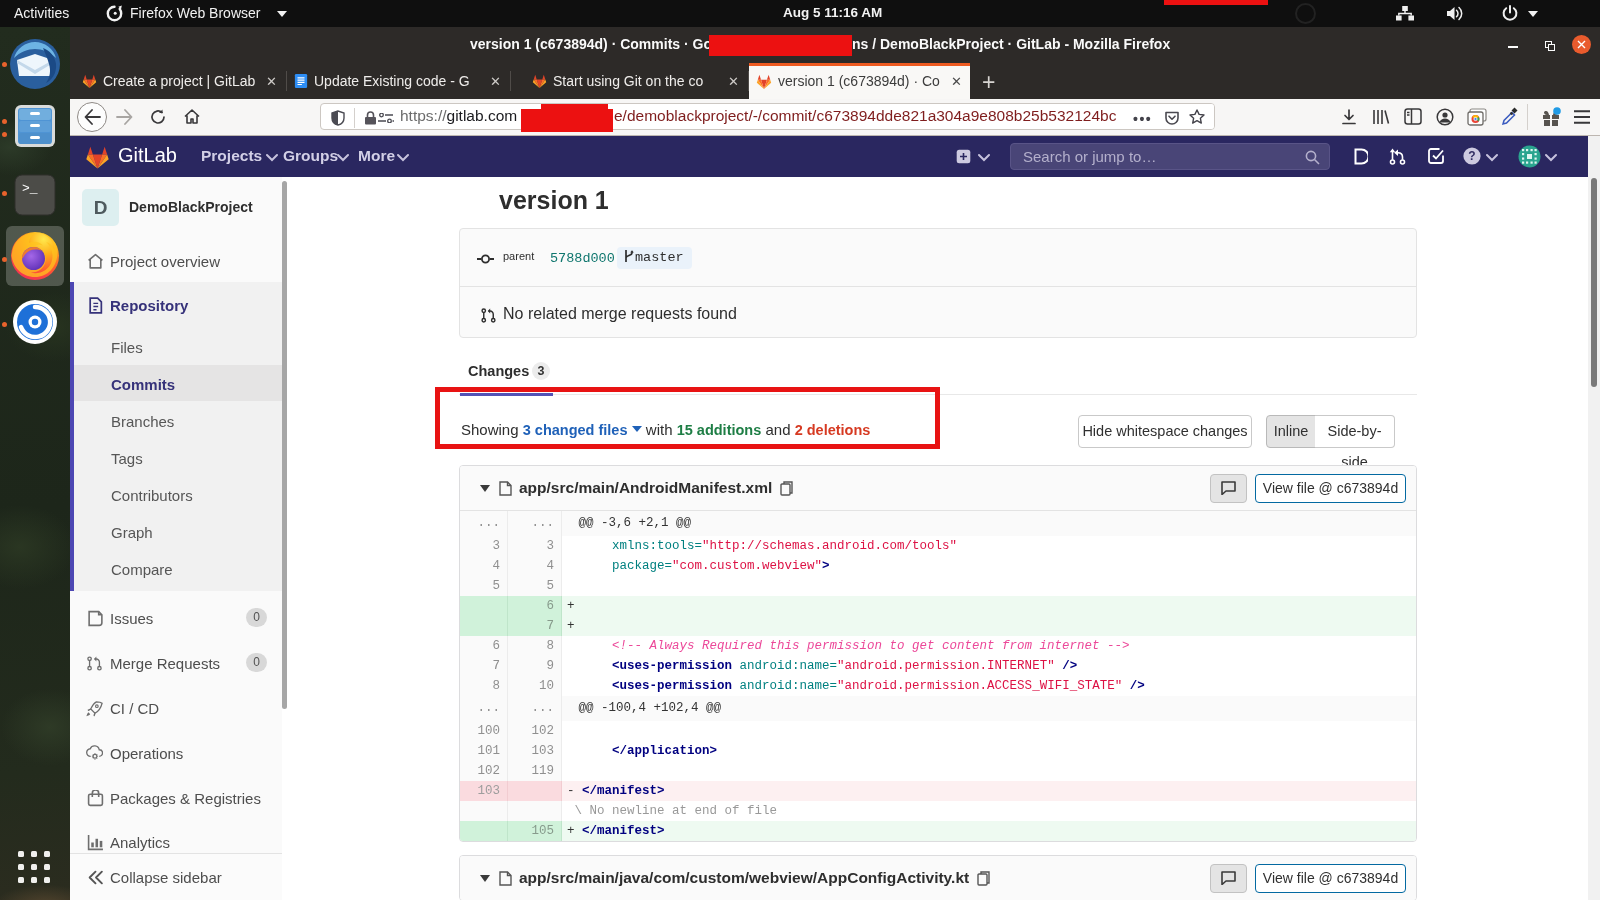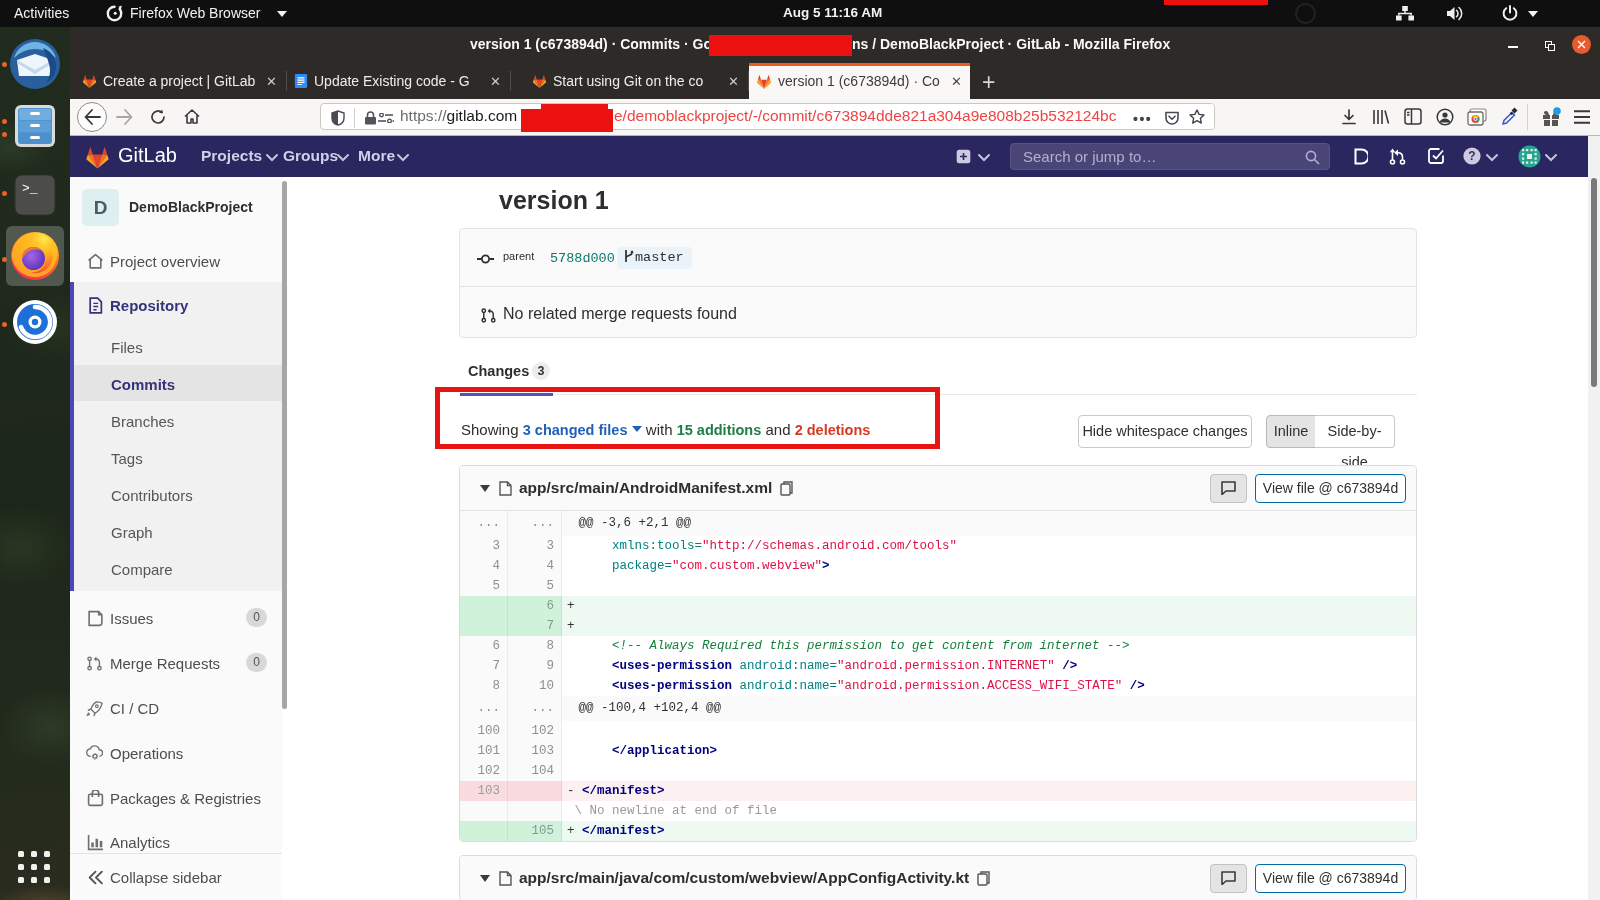--- a/index.html
+++ b/index.html
@@ -55,21 +55,21 @@
 .drow.meta { height:25px; line-height:25px; color:#a2a2a2; }
 .drow.meta .code { padding-left:9px; }
 .drow.meta .code { background:#fafafa; }
 .n1 { flex:0 0 48px; } .n2 { flex:0 0 54px; }
 .n1,.n2 { text-align:right; padding-right:7px; color:#8f8f8f; border-right:1px solid #ececec; background:#fafafa; }
 .code { flex:1 1 auto; white-space:pre; padding-left:5px; color:#333; }
 .add .n1,.add .n2 { background:#d0f2da; border-right-color:#bfe5ca; color:#879b8c; }
 .add .code { background:#eefaf1; }
 .del .n1,.del .n2 { background:#fadbdf; border-right-color:#f2ccd1; color:#9d9d9d; }
 .del .code { background:#fdf0f1; }
-.nt { color:#000080; font-weight:bold; } .na { color:#008080; } .st { color:#dd1144; } .cm { color:#15803d; font-style:italic; }
+.nt { color:#000080; font-weight:bold; } .na { color:#008080; } .st { color:#dd1144; } .cm { color:#ec4899; font-style:italic; }
 </style>
 </head>
 <body>
 <div class="abs" id="topbar">
   <div class="abs" style="left:14px;top:5px;">Activities</div>
   <svg class="abs" style="left:106px;top:5px;" width="17" height="17" viewBox="0 0 17 17">
       <path d="M8.5 1.8a6.7 6.7 0 1 0 6.7 6.7c0-1.8-.6-3.3-1.5-4.5" fill="none" stroke="#f2f2f2" stroke-width="2.4" stroke-linecap="round"></path>
       <path d="M15.8 0.5l-3.4 1.2 2.6 2.7z" fill="#f2f2f2"></path>
       <circle cx="9.2" cy="8.2" r="1.5" fill="#f2f2f2"></circle>
     </svg>
@@ -182,21 +182,21 @@
         <rect x="1" y="6" width="11" height="7.5" rx="1" fill="#55535a"></rect>
         <path d="M3.5 6V4a3 3 0 0 1 6 0v2" stroke="#55535a" stroke-width="1.6" fill="none"></path>
       </svg>
     <svg class="abs" style="left:57px;top:9px;" width="16" height="10" viewBox="0 0 16 10">
         <circle cx="3.5" cy="2" r="1.8" fill="none" stroke="#4a4a52" stroke-width="1.3"></circle>
         <path d="M7 2h8" stroke="#4a4a52" stroke-width="1.3"></path>
         <circle cx="11.5" cy="8" r="1.8" fill="none" stroke="#4a4a52" stroke-width="1.3"></circle>
         <path d="M0 8h8M14.5 8h1.5" stroke="#4a4a52" stroke-width="1.3"></path>
       </svg>
     <div class="abs" style="left:79px;top:3px;font-size:15.5px;color:#6b6b6b;white-space:nowrap;"><span>https://</span><span style="color:#1a1a1e;">gitlab.com</span></div>
-    <div class="abs" style="left:293px;top:3px;font-size:15.5px;color:#ef4444;white-space:nowrap;">e/demoblackproject/-/commit/c673894dde821a304a9e808b25b532124bc</div>
+    <div class="abs" style="left:293px;top:3px;font-size:15.5px;color:#7f1d1d;white-space:nowrap;">e/demoblackproject/-/commit/c673894dde821a304a9e808b25b532124bc</div>
     <div class="abs" style="left:812px;top:0;width:86px;height:26px;background:linear-gradient(90deg,rgba(255,255,255,0),#fff 40%);"></div>
     <div class="abs" style="left:812px;top:7px;color:#43424a;font-size:14px;letter-spacing:1.5px;font-weight:bold;">•••</div>
     <svg class="abs" style="left:843px;top:6px;" width="16" height="16" viewBox="0 0 16 16">
         <path d="M2 2.5h12V8A6 6 0 0 1 2 8z" fill="none" stroke="#4a4950" stroke-width="1.6" stroke-linejoin="round"></path>
         <path d="M5 6.2l3 3 3-3" stroke="#4a4950" stroke-width="1.6" fill="none" stroke-linecap="round" stroke-linejoin="round"></path>
       </svg>
     <svg class="abs" style="left:868px;top:5px;" width="16" height="16" viewBox="0 0 16 16">
         <path d="M8 1l2.1 4.4 4.9.6-3.6 3.3.9 4.8L8 11.7l-4.3 2.4.9-4.8L1 6l4.9-.6z" fill="none" stroke="#43424a" stroke-width="1.4" stroke-linejoin="round"></path>
       </svg>
   </div>
@@ -511,21 +511,21 @@
           <span class="n2">102</span>
           <span class="code"></span>
         </div>
       <div class="drow">
           <span class="n1">101</span>
           <span class="n2">103</span>
           <span class="code">      <span class="nt">&lt;/application&gt;</span></span>
         </div>
       <div class="drow">
           <span class="n1">102</span>
-          <span class="n2">104</span>
+          <span class="n2">119</span>
           <span class="code"></span>
         </div>
       <div class="drow del">
           <span class="n1">103</span>
           <span class="n2"></span>
           <span class="code">- <span class="nt">&lt;/manifest&gt;</span></span>
         </div>
       <div class="drow">
           <span class="n1"></span>
           <span class="n2"></span>

